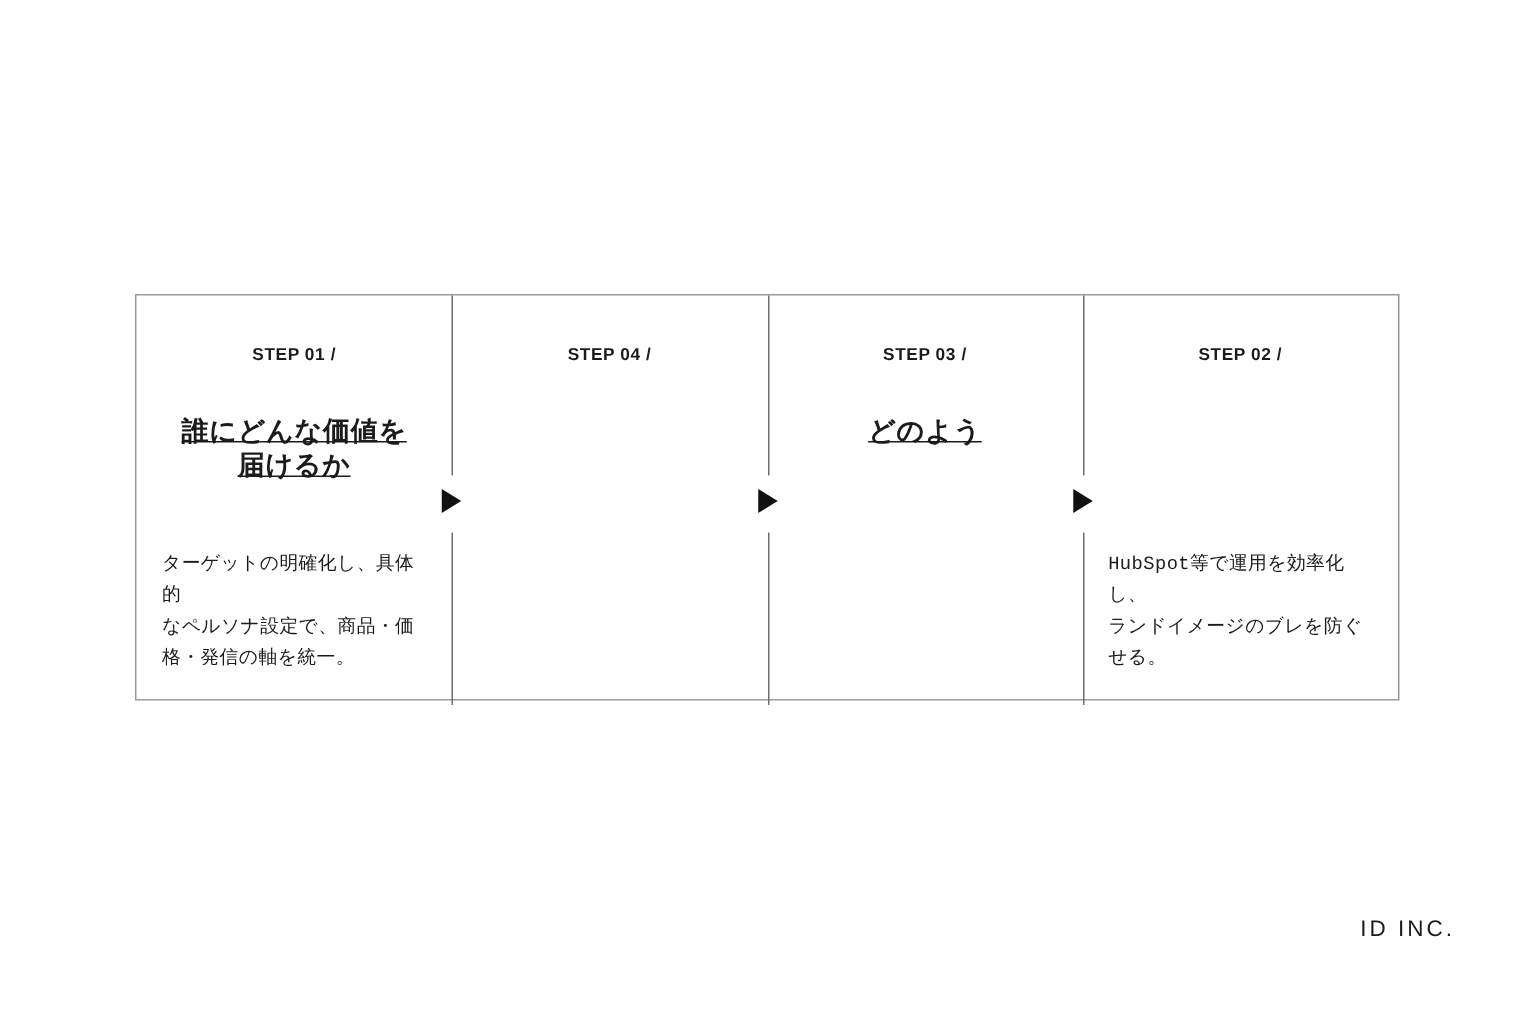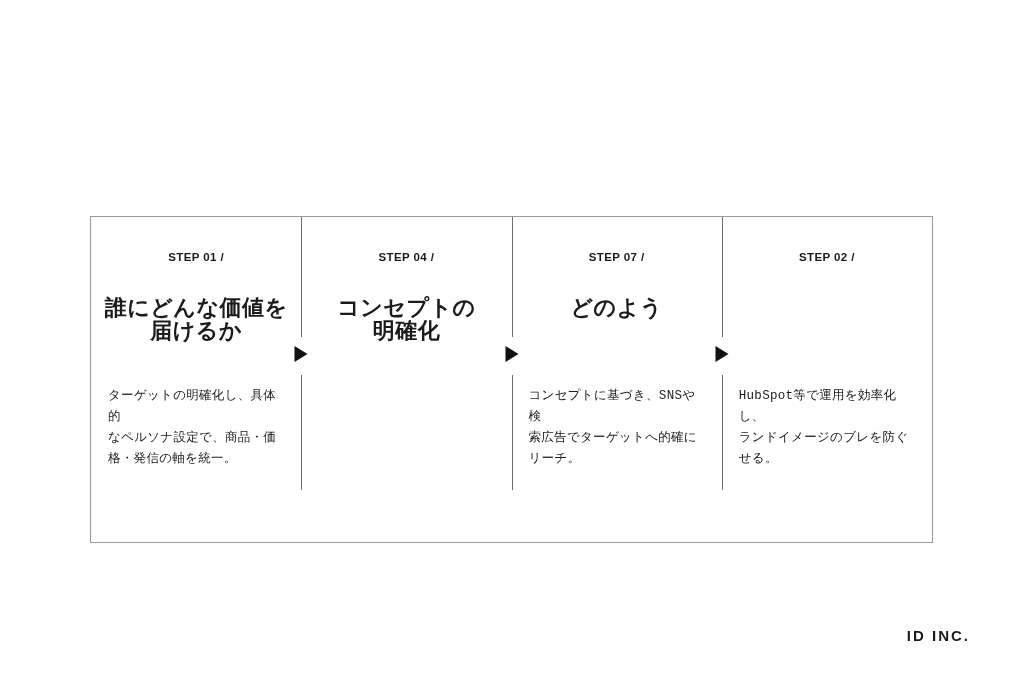--- a/index.html
+++ b/index.html
@@ -14,22 +14,22 @@
     width: 1024px; height: 683px;
     background: var(--bg);
     font-family: "Liberation Sans", sans-serif;
     color: var(--text);
     overflow: hidden;
   }
   .page { position: relative; width: 1024px; height: 683px; background: var(--bg); }
 
   .process-box {
     position: absolute;
-    left: 90px; top: 216px;
-    width: 843px; height: 327px;
+    left: 90px; top: 196px;
+    width: 843px; height: 271px;
     border: 1px solid var(--border);
     background: var(--bg);
     display: flex;
     align-items: flex-end;
   }
   .step-card {
     position: relative;
     flex: 1 1 0;
     height: 100%;
   }
@@ -39,25 +39,26 @@
     text-align: center;
     font-size: 11.5px;
     font-weight: bold;
     letter-spacing: 0.4px;
     white-space: pre-line;
   }
   .step-title {
     position: absolute;
     top: 79px; left: 0; right: 0;
     text-align: center;
-    font-size: 22px;
+    font-size: 18px;
     font-weight: bold;
     line-height: 23px;
     letter-spacing: 0.5px;
     white-space: pre-line;
+    text-decoration: underline;
   }
   .step-description {
     position: absolute;
     top: 169px; left: 17px; right: 14px;
     text-align: left;
     font-family: Liberation Mono, monospace;
     font-size: 12.5px;
     line-height: 21px;
     letter-spacing: 0.3px;
     white-space: pre-line;
@@ -81,54 +82,48 @@
     border-top: 8.5px solid transparent;
     border-bottom: 8.5px solid transparent;
     border-left: 13px solid var(--arrow);
     transform: translateX(-6.5px);
   }
 
   .brand {
     position: absolute;
     top: 611px; right: 54px;
     font-size: 15px;
-    font-weight: bold;
+    font-weight: normal;
     letter-spacing: 2px;
     color: var(--text);
-    margin-top: 16px;
   }
 </style>
 </head>
 <body>
 
 <div class="page">
 
   <div class="process-box">
 
     <div class="step-card">
       <div class="step-label">STEP 01 /</div>
       <div class="step-title">誰にどんな価値を
 届けるか</div>
       <div class="step-description">ターゲットの明確化し、具体的
 なペルソナ設定で、商品・価
 格・発信の軸を統一。</div>
     </div>
 
     <div class="step-card">
       <div class="step-label">STEP 04 /</div>
-      <div class="step-title">コンセプトの
-明確化</div>
     </div>
 
     <div class="step-card">
-      <div class="step-label">STEP 07 /</div>
+      <div class="step-label">STEP 03 /</div>
       <div class="step-title">どのよう</div>
-      <div class="step-description">コンセプトに基づき、SNSや検
-索広告でターゲットへ的確に
-リーチ。</div>
     </div>
 
     <div class="step-card">
       <div class="step-label">STEP 02 /</div>
       <div class="step-description">HubSpot等で運用を効率化し、
 ランドイメージのブレを防ぐ
 せる。</div>
     </div>
 
     <div class="divider top d1"></div>

